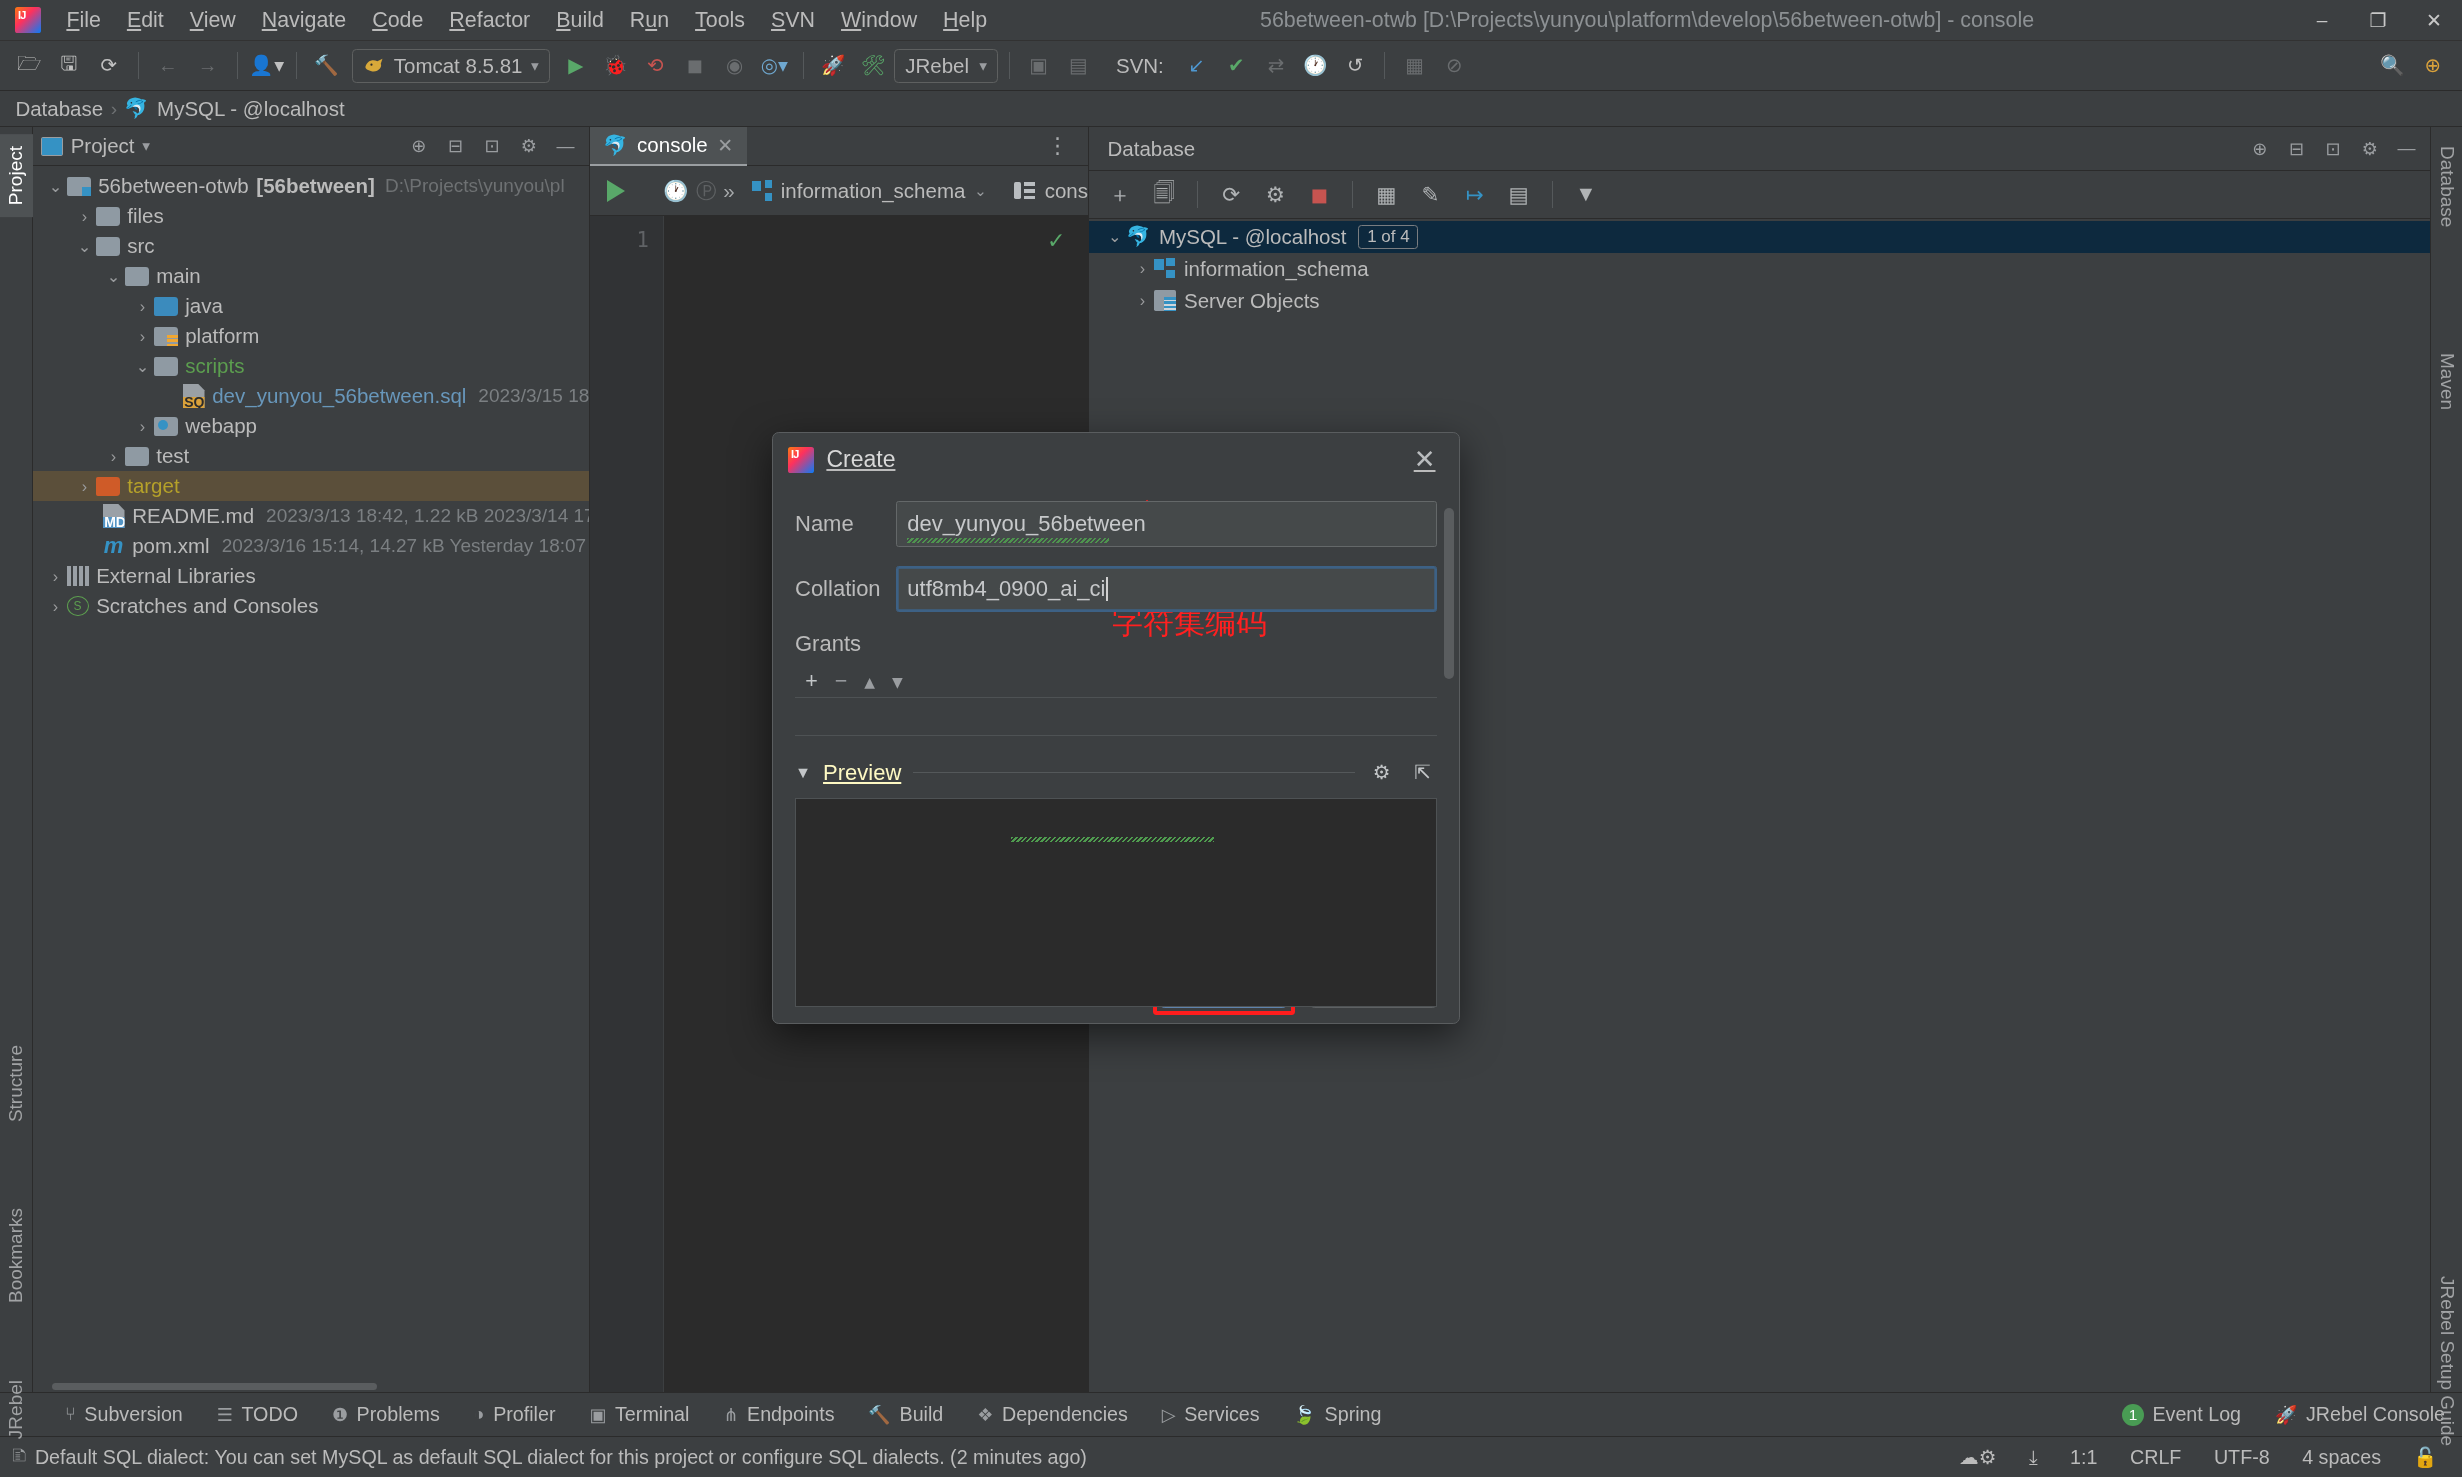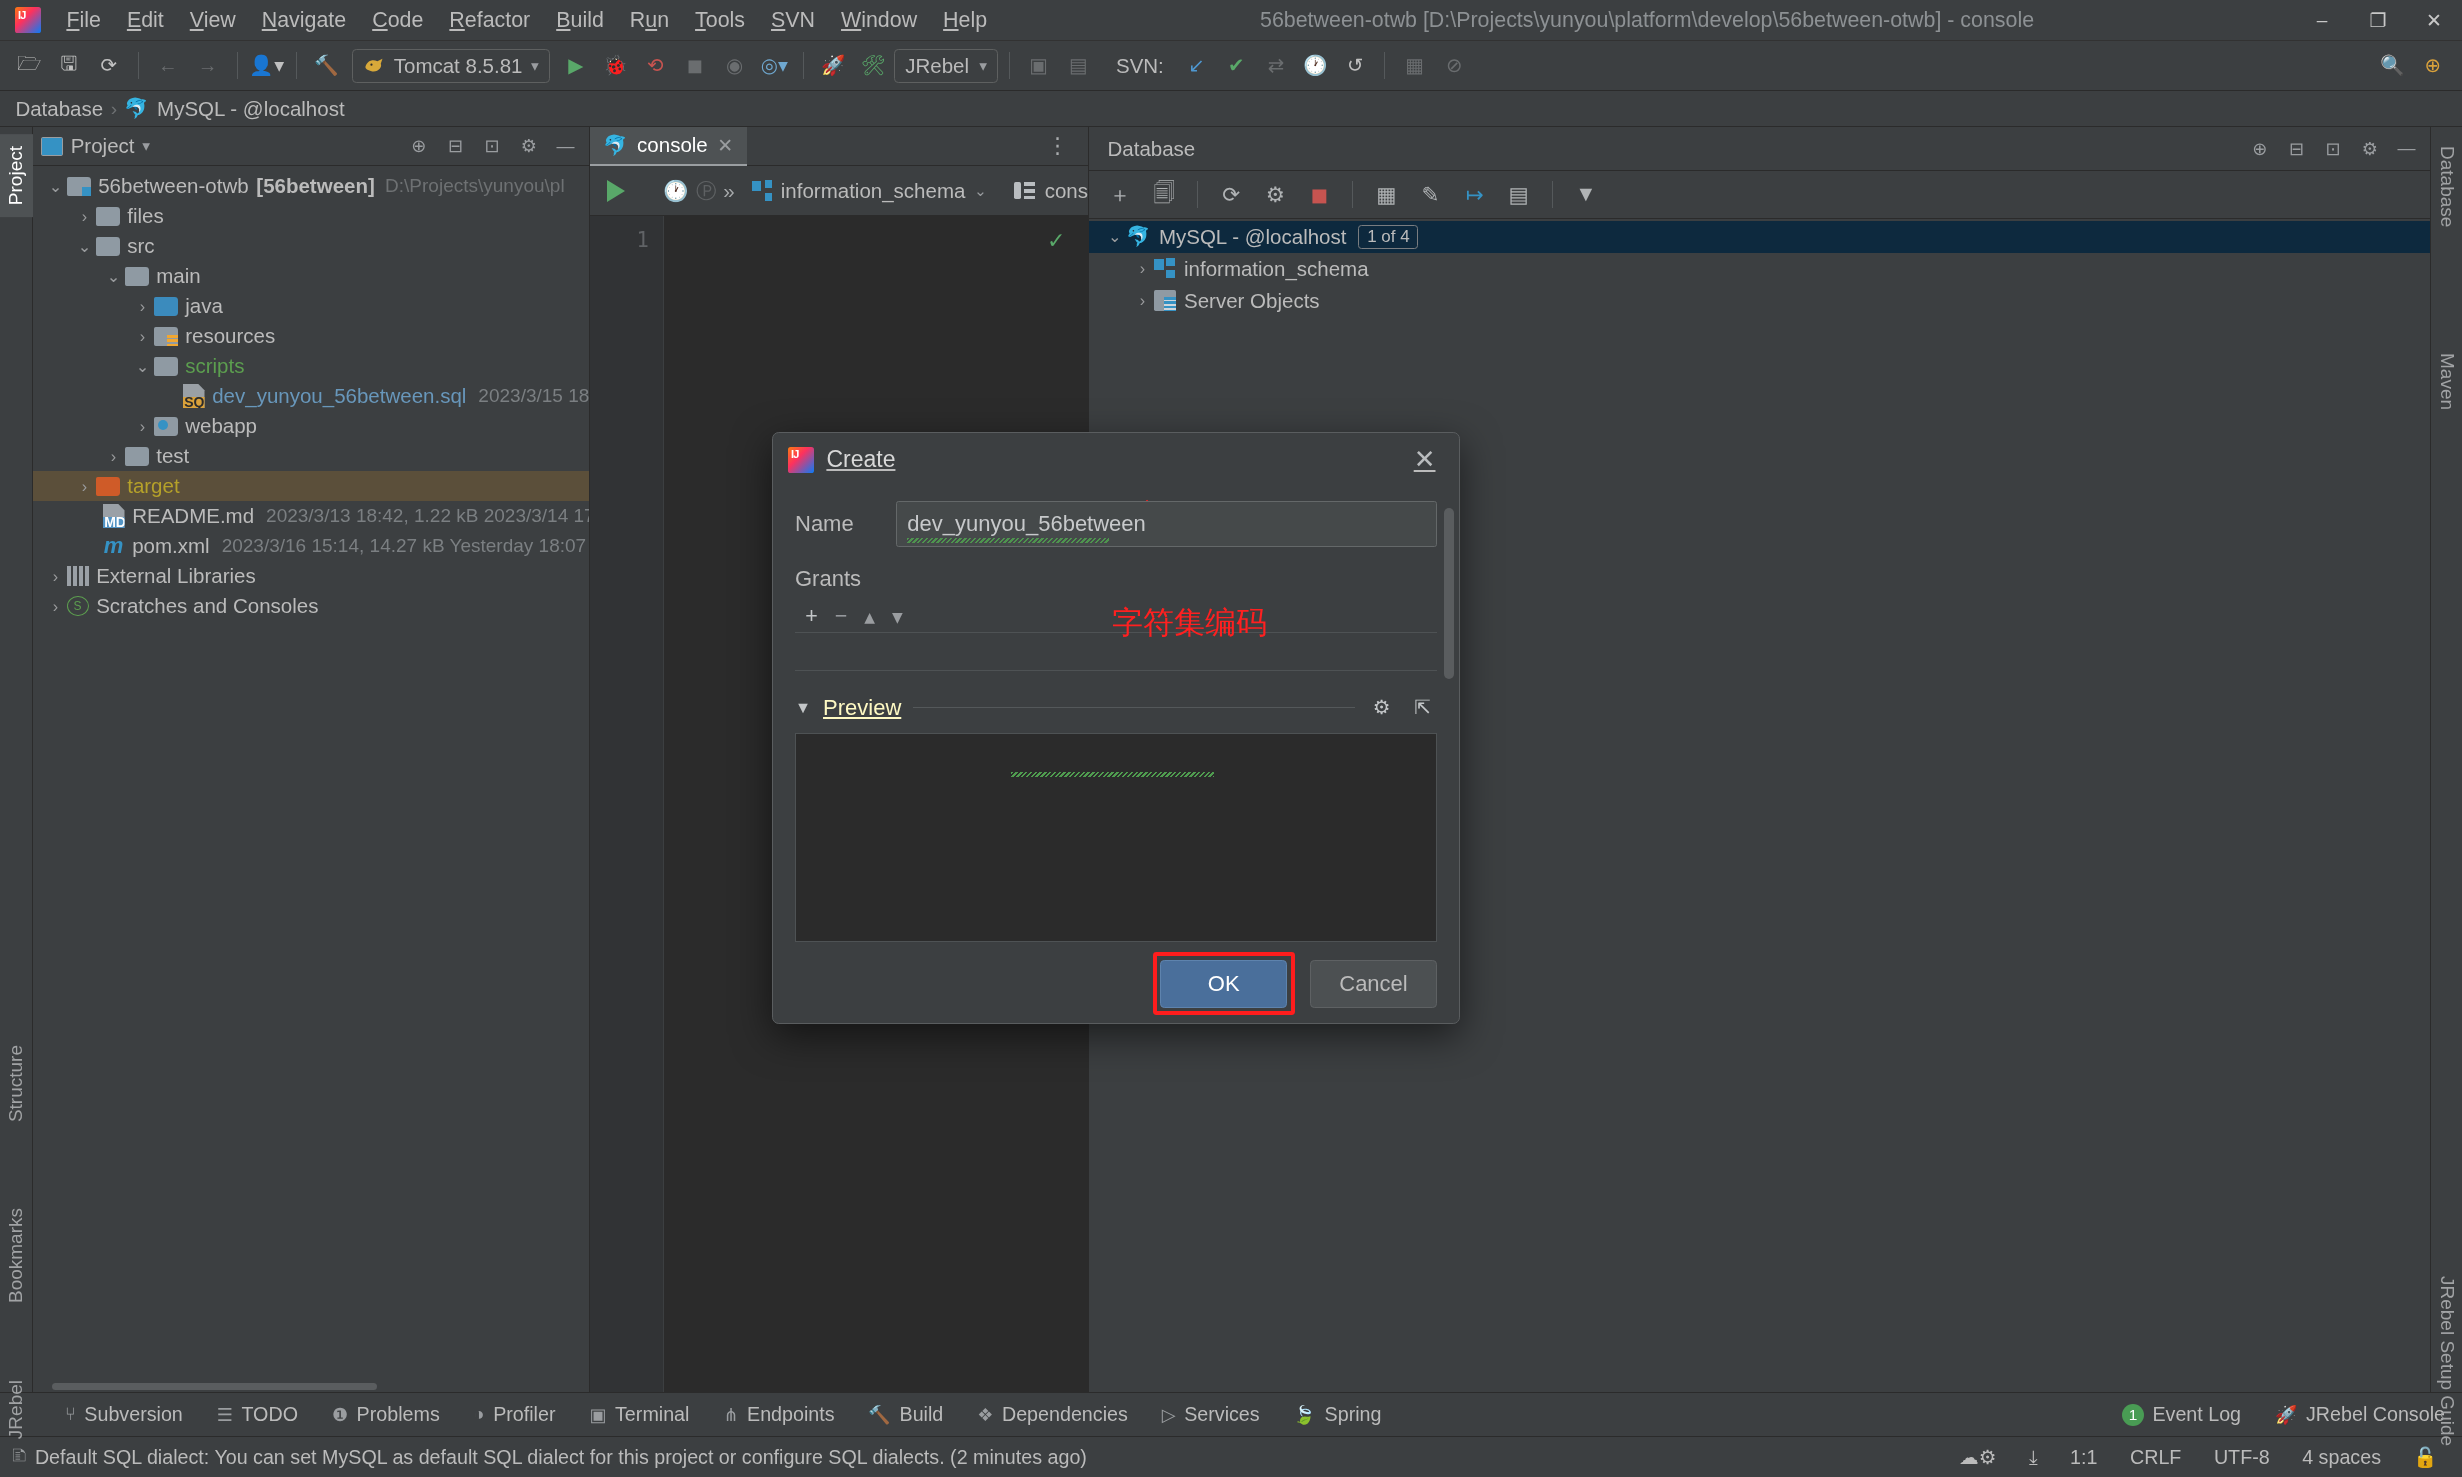--- a/index.html
+++ b/index.html
@@ -343,21 +343,21 @@
 
         <div class="trow" style="padding-left:99px;">
           <span class="arrow">›</span>
           <span class="fold blue"></span>
           <span class="tlabel">java</span>
         </div>
 
         <div class="trow" style="padding-left:99px;">
           <span class="arrow">›</span>
           <span class="fold res"></span>
-          <span class="tlabel">resources</span>
+          <span class="tlabel">platform</span>
         </div>
 
         <div class="trow" style="padding-left:99px;">
           <span class="arrow">⌄</span>
           <span class="fold"></span>
           <span class="tlabel green">scripts</span>
         </div>
 
         <div class="trow" style="padding-left:150px;">
           <span class="fico sql">
@@ -600,20 +600,27 @@
         <div class="ann two">字符集编码</div>
 
         <div class="frow">
           <span class="flabel">Name</span>
           <div class="finput">
             <span>dev_yunyou_56between</span>
             <span class="squiggle"></span>
           </div>
         </div>
 
+        <div class="frow">
+          <span class="flabel">Collation</span>
+          <div class="finput focus">
+            <span>utf8mb4_0900_ai_ci</span>
+            <span class="caretbar"></span>
+          </div>
+        </div>
 
         <div class="grants-lbl">Grants</div>
         <div class="grantstb">
           <span class="p">+</span>
           <span>−</span>
           <span>▴</span>
           <span>▾</span>
         </div>
         <div class="grantsarea"></div>
 

